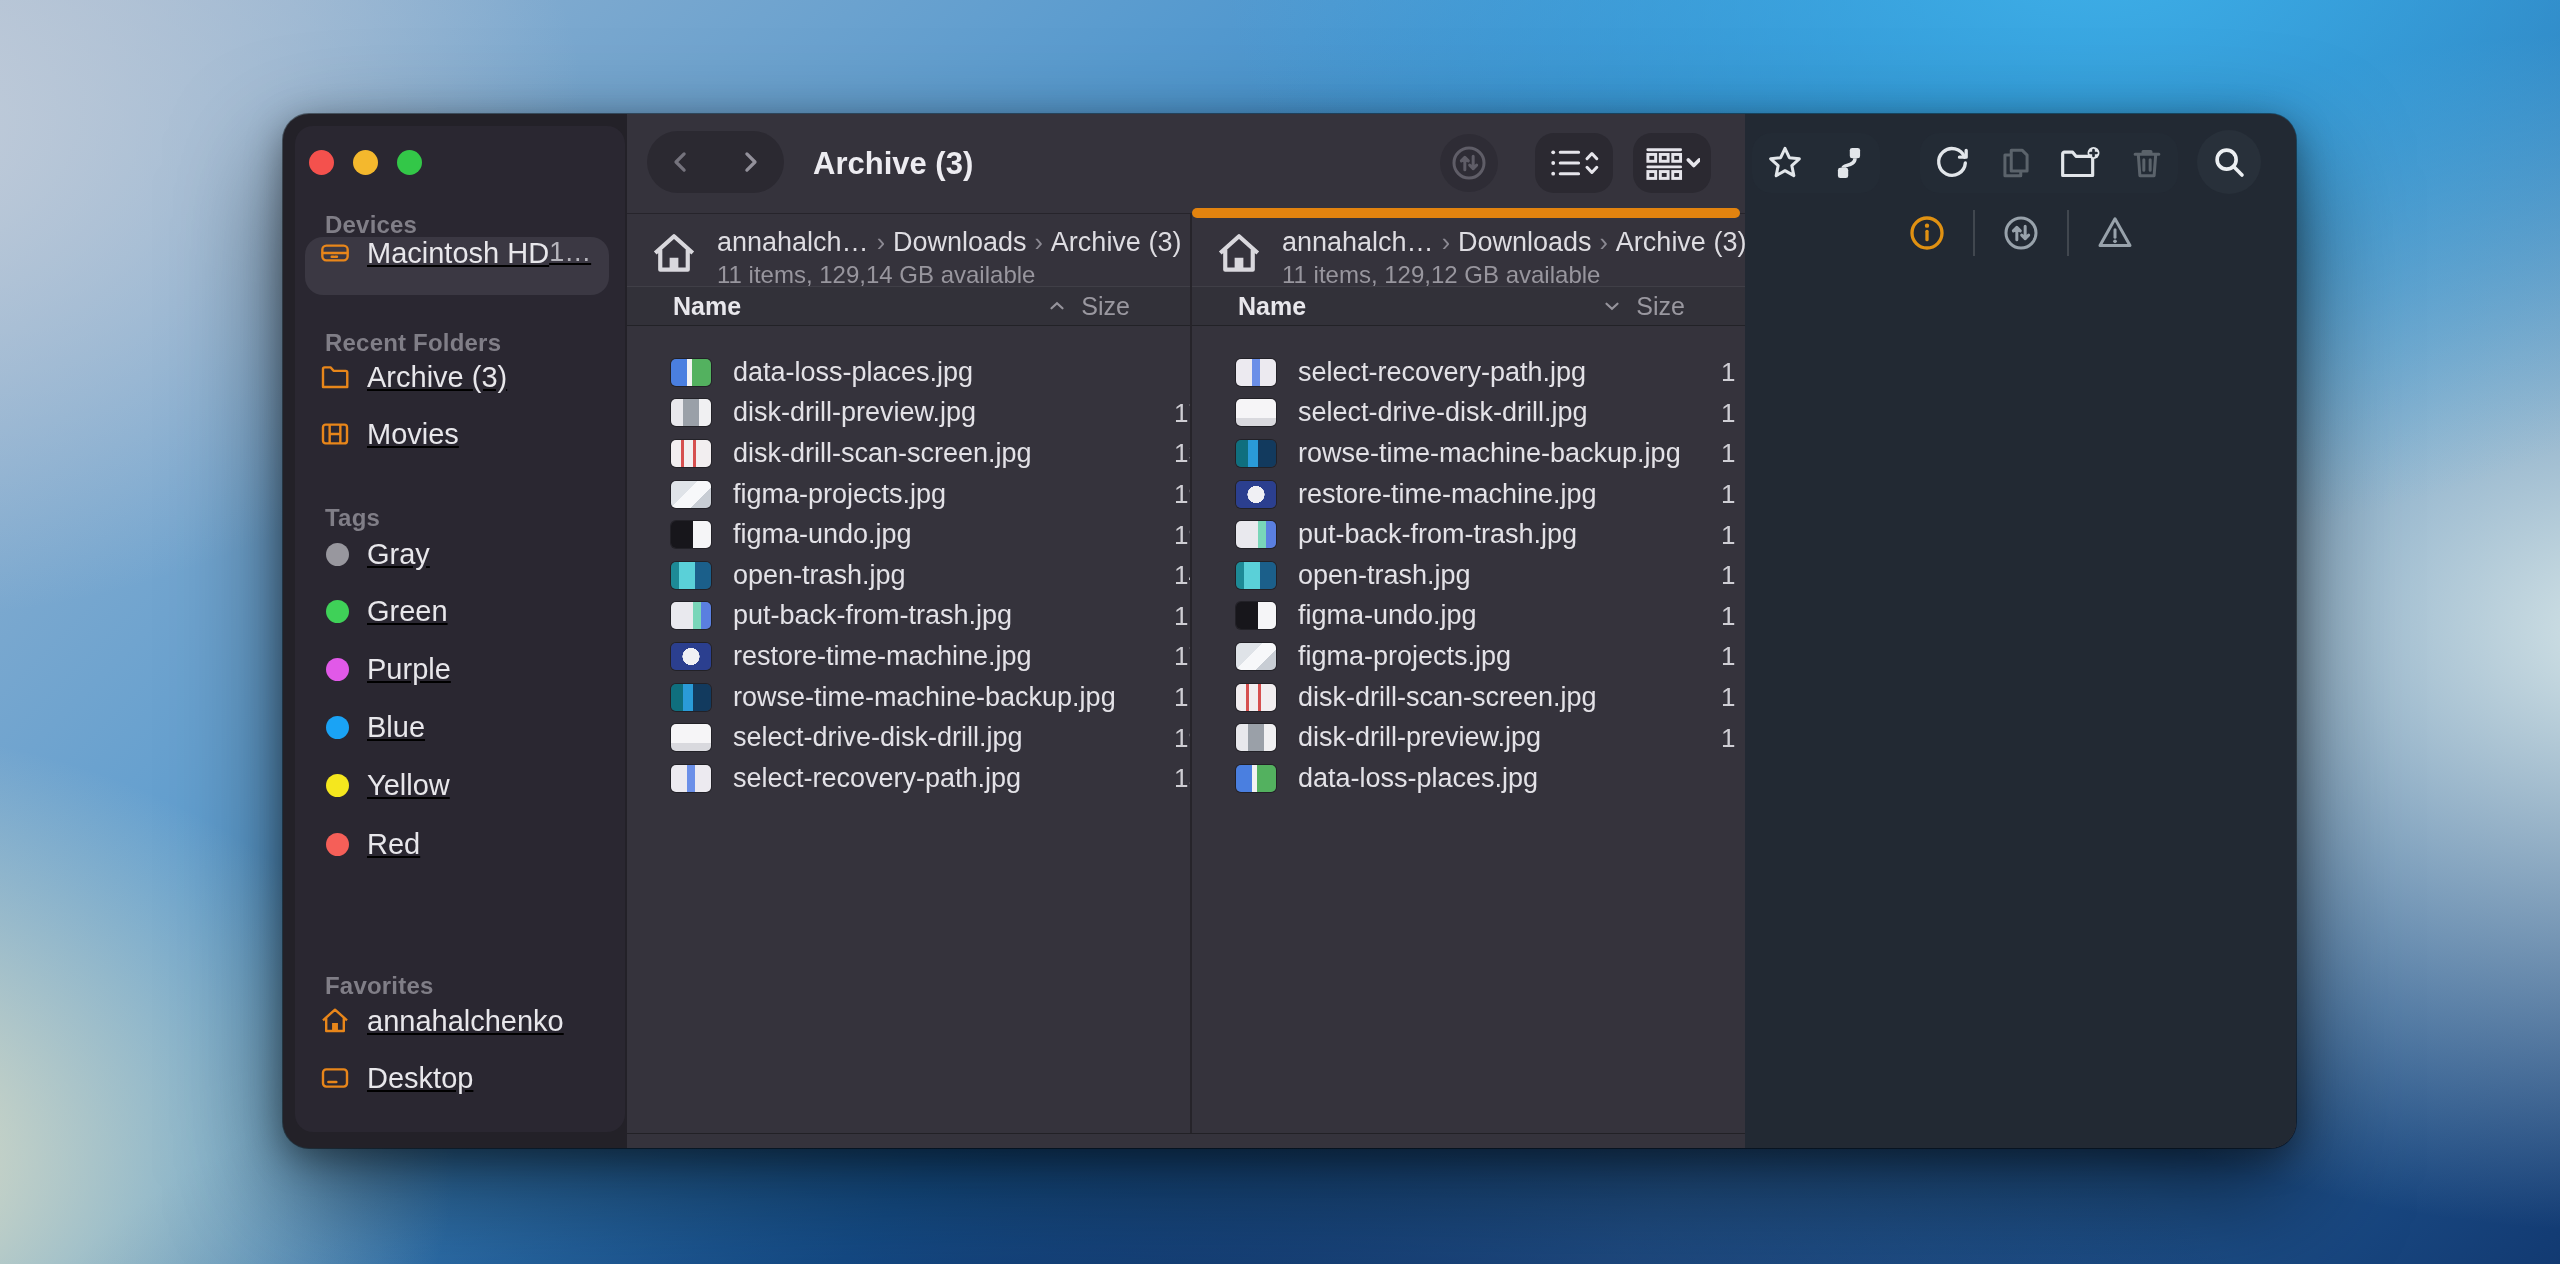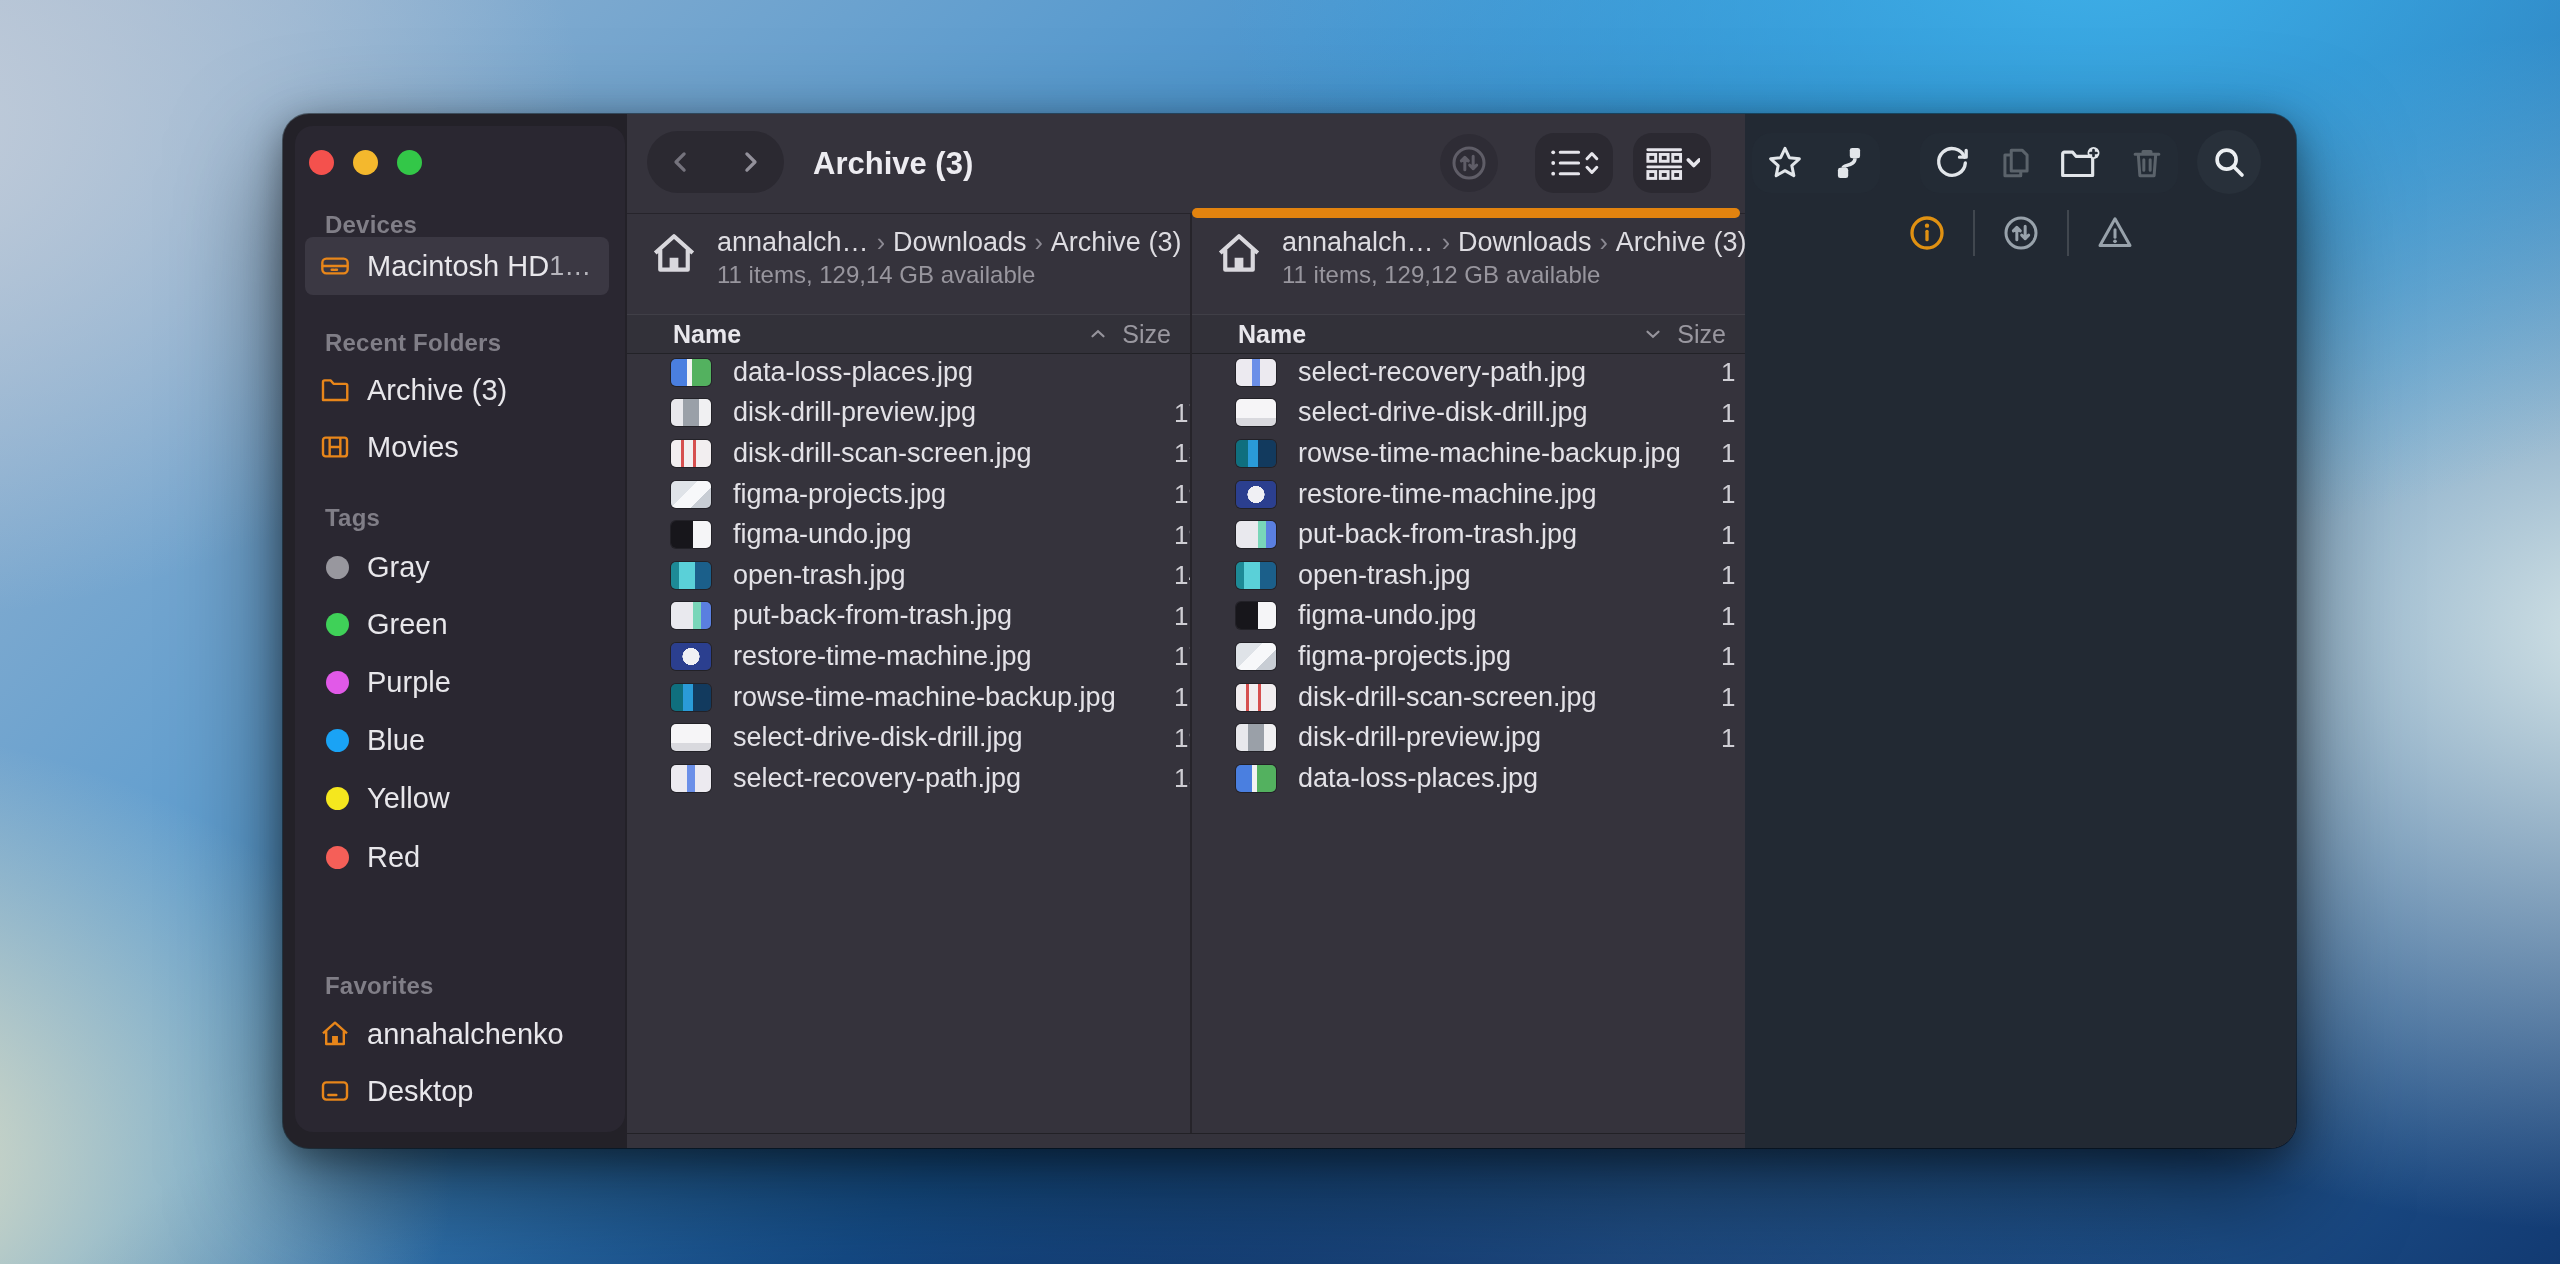--- a/index.html
+++ b/index.html
@@ -17,21 +17,21 @@
     background:#232128;border-radius:26px;
     box-shadow:0 0 0 1px rgba(0,0,0,.45), 0 45px 110px rgba(0,0,0,.55), 0 10px 36px rgba(0,0,0,.4);}
   
   .sidebar{position:absolute;left:12px;top:12px;width:330px;height:1006px;
     background:#2a2731;border-radius:18px;}
   .traffic{position:absolute;left:14px;top:24px;display:flex;gap:19px;}
   .light{width:25px;height:25px;border-radius:50%;}
   .sb-title{position:absolute;left:30px;transform:translateY(-50%);
     font-size:24px;font-weight:700;color:#807e87;letter-spacing:.2px;}
   .sb-item{position:absolute;left:10px;width:304px;height:58px;transform:translateY(-50%);
-    display:flex;align-items:center;border-radius:8px;}
+    display:flex;align-items:flex-start;border-radius:18px;text-decoration:underline;}
   .sb-item.selected{background:#3b3843;}
   .sb-ico{width:32px;height:32px;margin-left:14px;flex:0 0 auto;display:flex;align-items:center;justify-content:center;}
   .sb-label{margin-left:16px;font-size:29px;color:#e8e7eb;white-space:nowrap;}
   .sb-detail{margin-left:auto;margin-right:46px;font-size:27px;color:#b6b5bc;}
   .dot{width:23px;height:23px;border-radius:50%;margin-left:5px;}
   
   .content{position:absolute;left:344px;top:0;right:0;bottom:0;background:#35333c;
     border-radius:0 26px 26px 0;overflow:hidden;}
   .inspector{position:absolute;left:1118px;top:0;right:0;bottom:0;background:#222933;
     border-radius:0 26px 26px 0;}
@@ -53,23 +53,23 @@
   .pane{position:absolute;top:0;bottom:0;overflow:hidden;}
   .pane1{left:0;width:563px;border-right:2px solid #26242a;}
   .pane2{left:565px;width:553px;}
   .active-bar{position:absolute;left:565px;top:94px;width:548px;height:10px;border-radius:6px;
     background:#e2830f;z-index:7;}
   .crumb{position:absolute;left:0;top:0;width:100%;height:84px;padding-left:31px;}
   .crumb-home{position:absolute;left:22px;top:15px;color:#d9d8dd;}
   .crumb-l1{position:absolute;left:90px;top:13px;font-size:27px;color:#dedde2;white-space:nowrap;}
   .crumb-l1 .sep{color:#8b8992;padding:0 8px;font-size:25px;}
   .crumb-l2{position:absolute;left:90px;top:47px;font-size:24px;color:#98969e;white-space:nowrap;}
-  .cols{position:absolute;left:0;top:100px;width:100%;height:38px;
+  .cols{position:absolute;left:0;top:72px;width:100%;height:38px;
     border-top:1px solid rgba(255,255,255,.07);border-bottom:1px solid rgba(0,0,0,.3);
-    background:rgba(0,0,0,.04);padding-left:41px;}
+    background:rgba(0,0,0,.04);}
   .col-name{position:absolute;left:46px;top:50%;transform:translateY(-50%);
     font-size:25px;font-weight:700;color:#e8e7ec;}
   .col-size{position:absolute;right:60px;top:50%;transform:translateY(-50%);
     font-size:25px;color:#9a98a0;}
   .col-chevron{position:absolute;right:122px;top:50%;transform:translateY(-50%);color:#96949c;}
   .list{position:absolute;left:0;top:122px;right:0;bottom:0;padding-top:16px;}
   .row{position:relative;height:40.6px;display:flex;align-items:center;padding-left:44px;}
   .thumb{width:40px;height:27px;border-radius:5px;flex:0 0 auto;
     box-shadow:0 0 0 1px rgba(0,0,0,.35);}
   .fname{margin-left:22px;font-size:27px;color:#e3e2e7;white-space:nowrap;}

